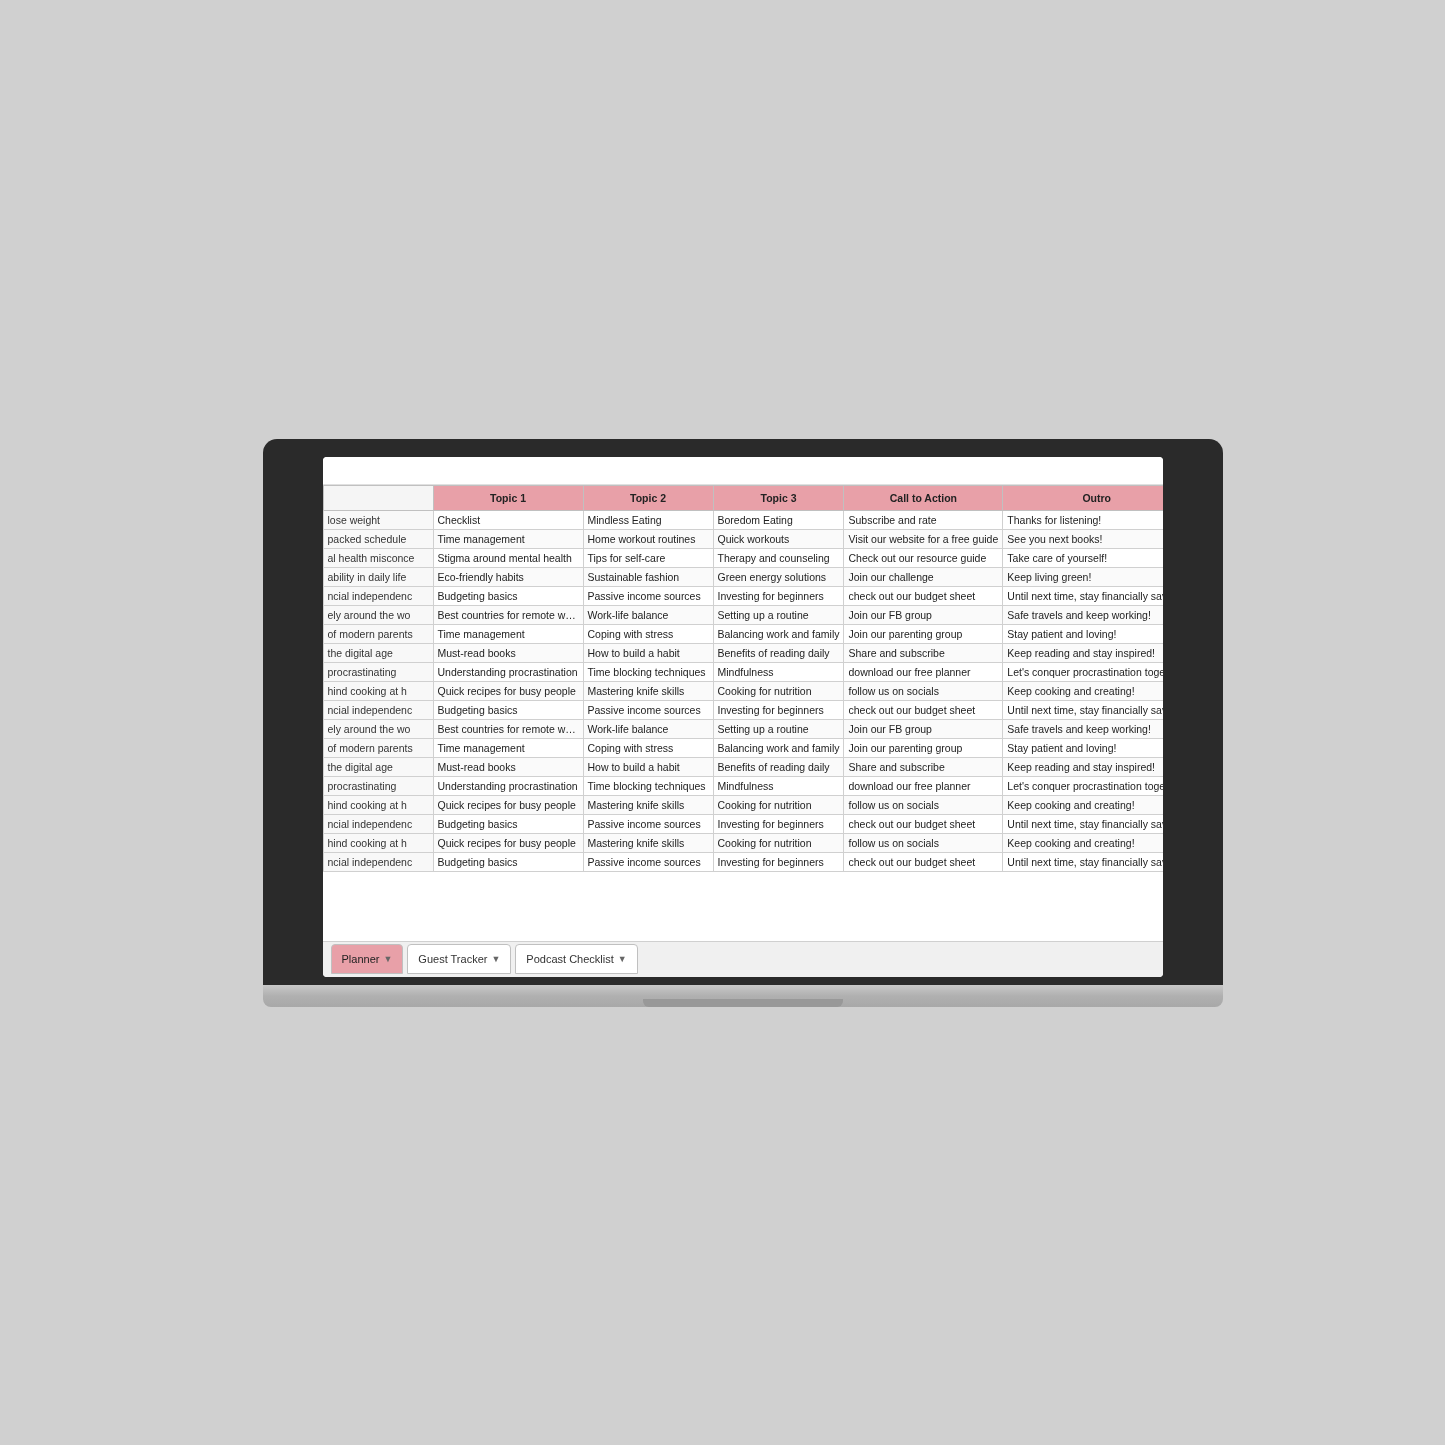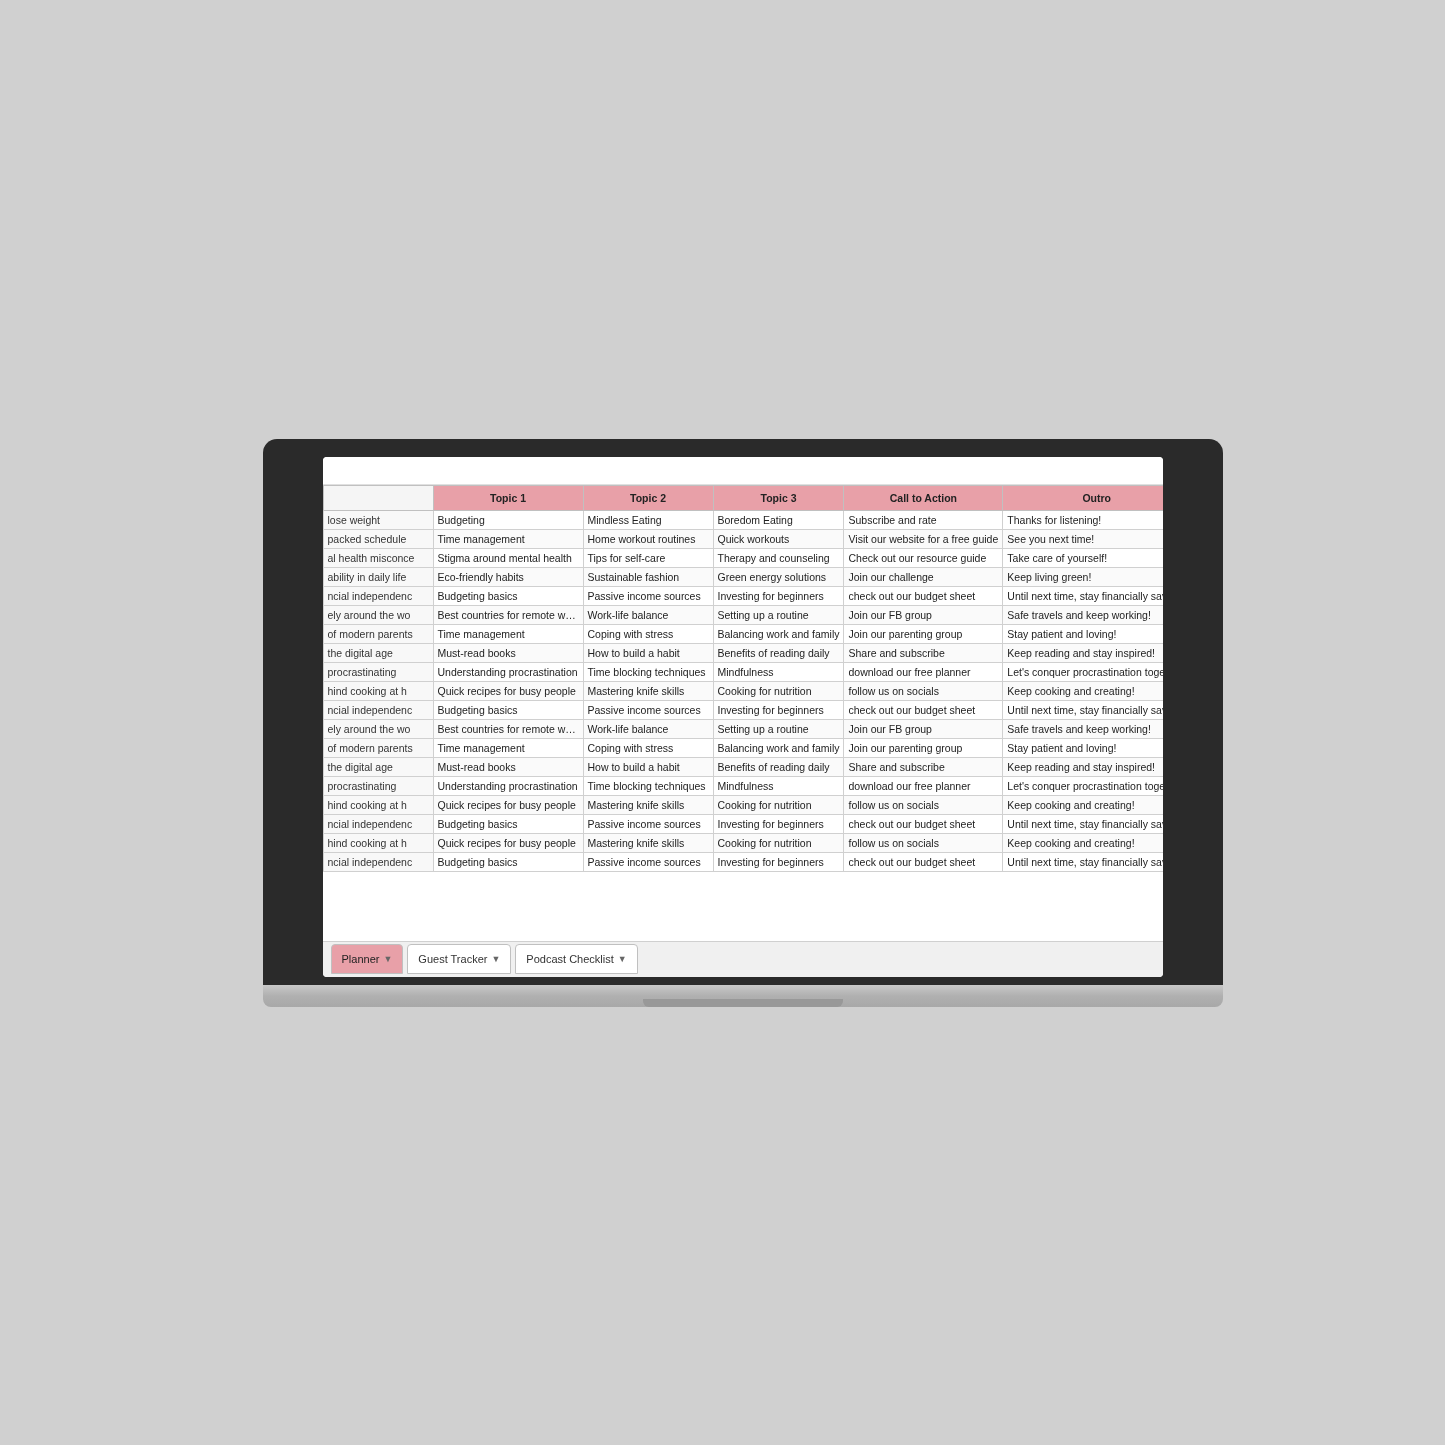--- a/index.html
+++ b/index.html
@@ -182,33 +182,33 @@
                 <th class="col-topic">Topic 2</th>
                 <th class="col-topic">Topic 3</th>
                 <th class="col-cta">Call to Action</th>
                 <th class="col-outro">Outro</th>
 
               </tr>
             </thead>
             <tbody id="table-body">
             <tr>
                   <td class="col-main">lose weight</td>
-                  <td class="col-topic">Budgeting</td>
+                  <td class="col-topic">Checklist</td>
                   <td class="col-topic">Mindless Eating</td>
                   <td class="col-topic">Boredom Eating</td>
                   <td class="col-cta">Subscribe and rate</td>
                   <td class="col-outro">Thanks for listening!</td>
                 </tr>
                 <tr>
                   <td class="col-main">packed schedule</td>
                   <td class="col-topic">Time management</td>
                   <td class="col-topic">Home workout routines</td>
                   <td class="col-topic">Quick workouts</td>
                   <td class="col-cta">Visit our website for a free guide</td>
-                  <td class="col-outro">See you next time!</td>
+                  <td class="col-outro">See you next books!</td>
                 </tr>
                 <tr>
                   <td class="col-main">al health misconce</td>
                   <td class="col-topic">Stigma around mental health</td>
                   <td class="col-topic">Tips for self-care</td>
                   <td class="col-topic">Therapy and counseling</td>
                   <td class="col-cta">Check out our resource guide</td>
                   <td class="col-outro">Take care of yourself!</td>
                 </tr>
                 <tr>

